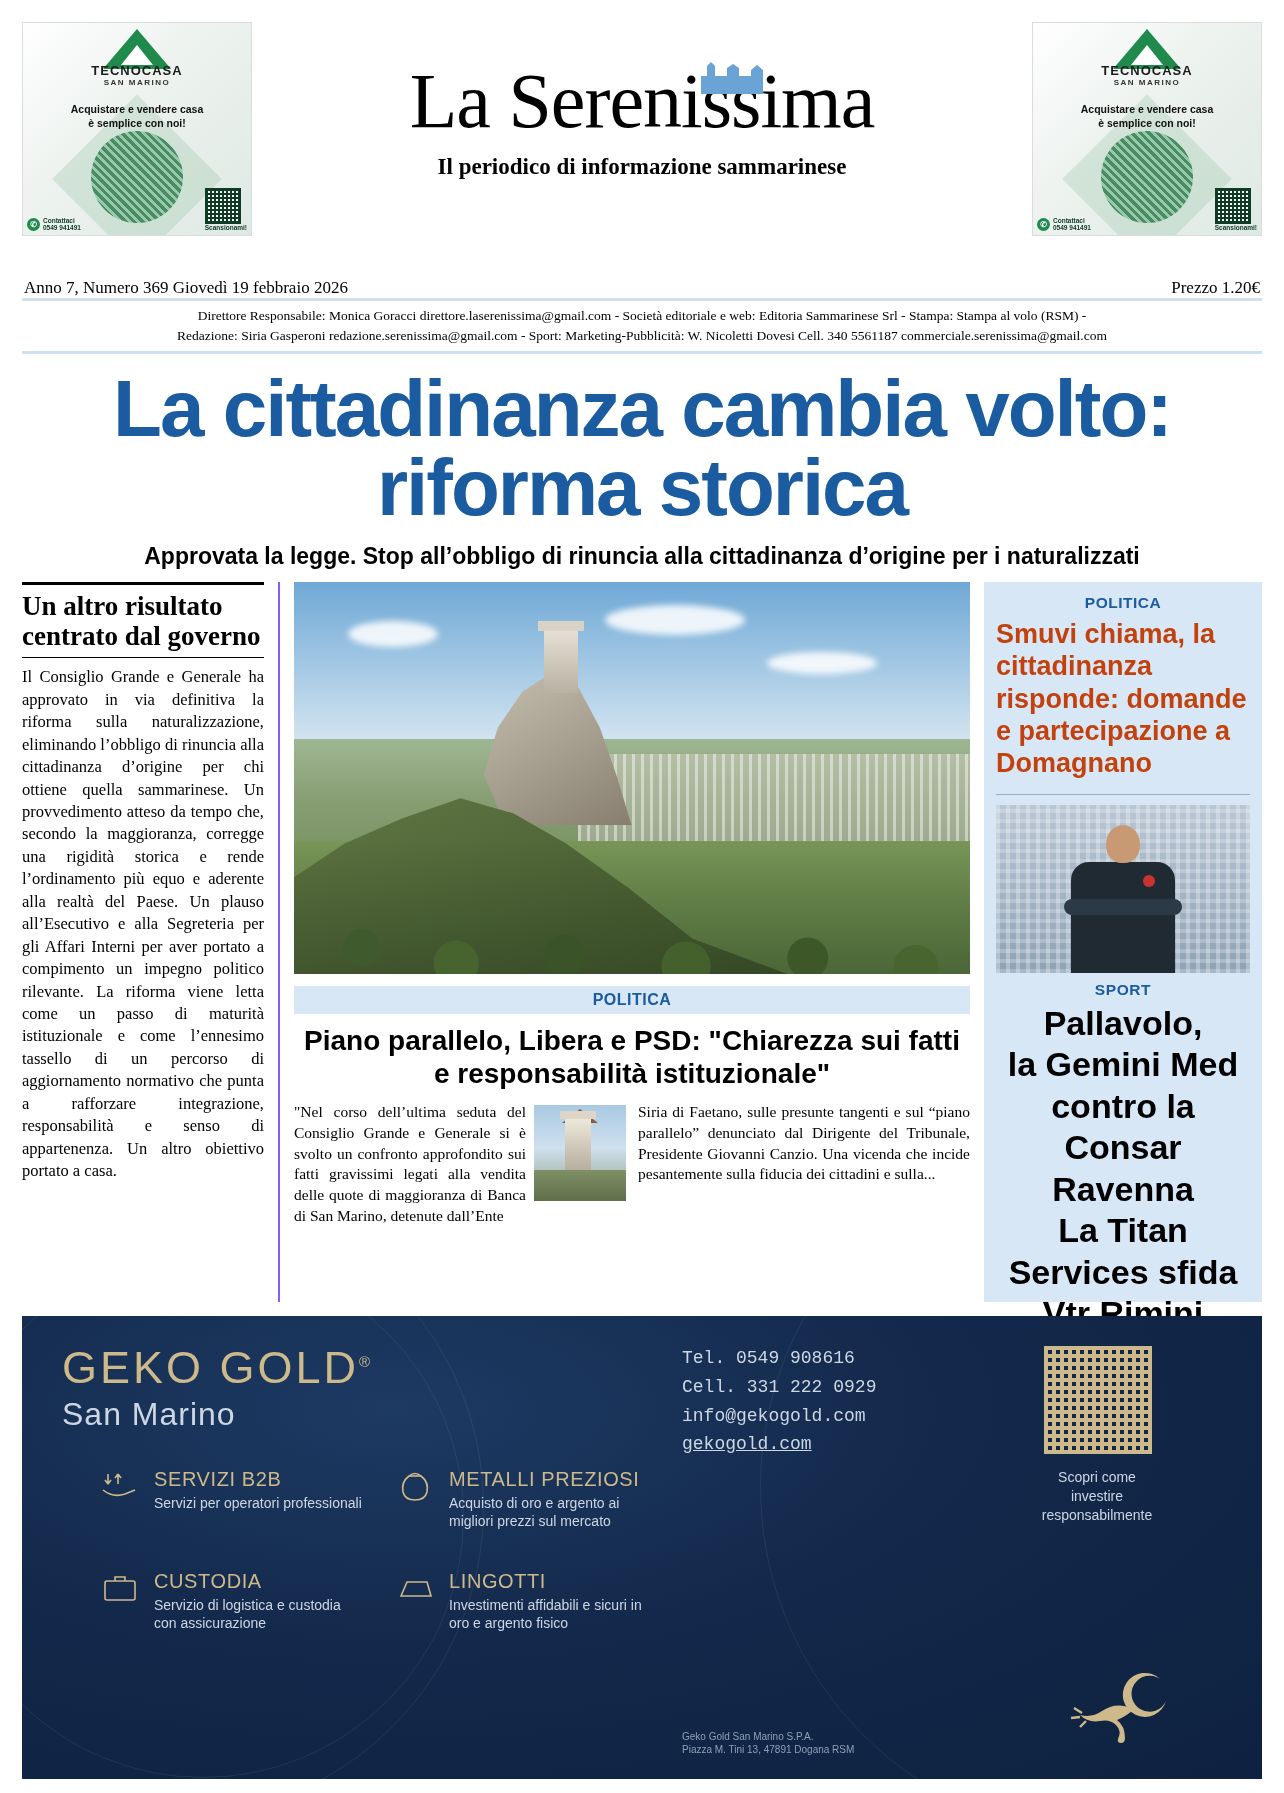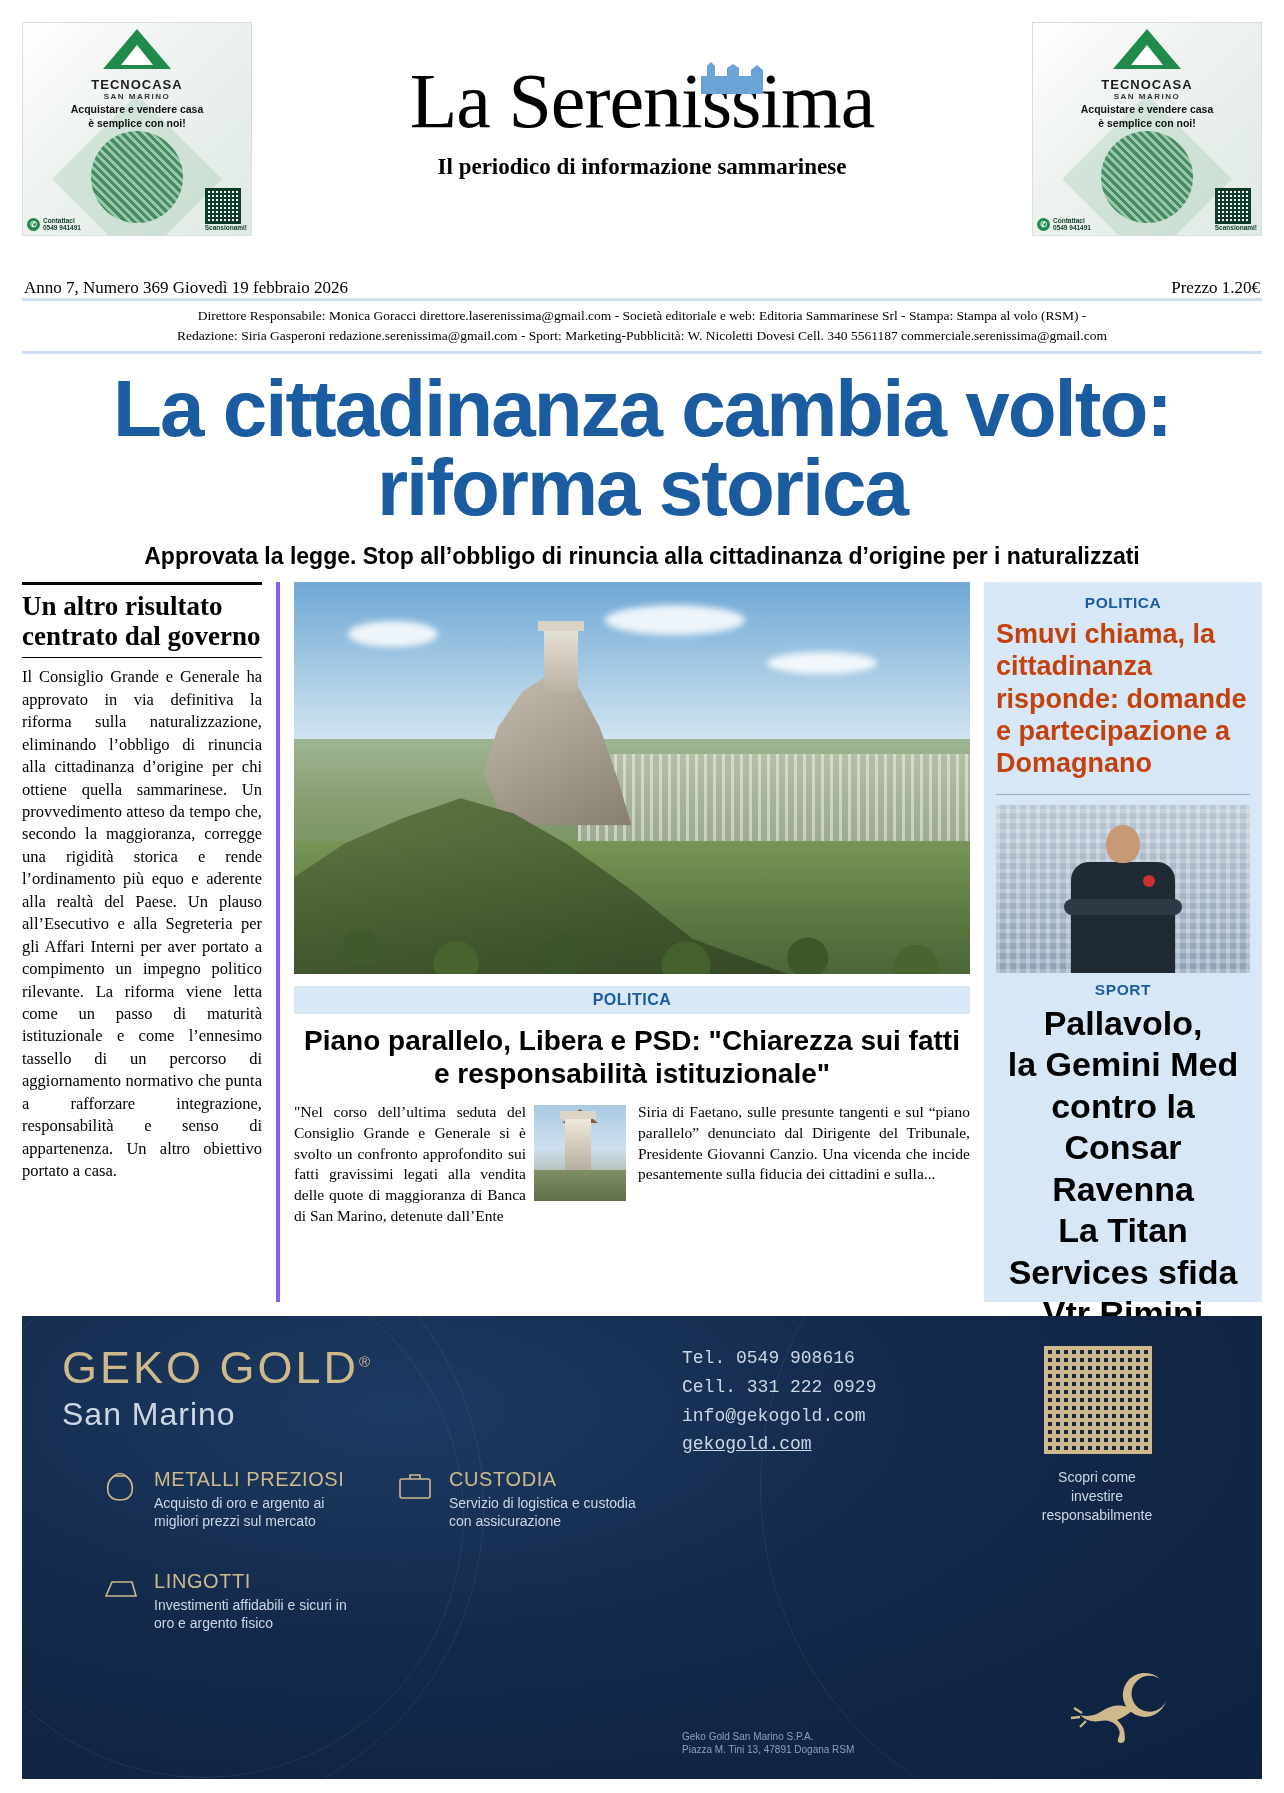--- a/index.html
+++ b/index.html
@@ -53,21 +53,21 @@
     position: absolute;
     top: 22px; left: 50%;
     transform: translateX(-50%);
     width: 0; height: 0;
     border-left: 16px solid transparent;
     border-right: 16px solid transparent;
     border-bottom: 20px solid #ffffff;
   }
   .ad-brand {
     position: absolute;
-    top: 54px; left: 0; right: 0;
+    top: 40px; left: 0; right: 0;
     text-align: center;
     font-family: "Liberation Sans", sans-serif;
     font-size: 13px;
     font-weight: bold;
     letter-spacing: 1px;
     color: #1d1d1d;
   }
   .ad-brand small {
     display: block;
     font-size: 8px;
@@ -206,21 +206,21 @@
   
   .main-grid {
     display: flex;
     gap: 0;
     height: 720px;
   }
   .col-left {
     width: 258px;
     flex: 0 0 258px;
     padding-right: 14px;
-    border-right: 4px solid #8b5cf6;
+    border-right: 2px solid #8b5cf6;
     box-sizing: border-box;
   }
   .col-center {
     flex: 1;
     padding: 0 14px;
     box-sizing: border-box;
   }
   .col-right {
     width: 278px;
     flex: 0 0 278px;
@@ -718,20 +718,32 @@
       <path d="M2 2 L2 36 L11 28 L17 42 L24 39 L18 25 L30 25 Z" fill="#e8e3d4" stroke="#0e2140" stroke-width="2"></path>
     </svg>
 
     <div class="qr-big"></div>
     <div class="qr-caption" style="white-space:pre-line">Scopri come
 investire
 responsabilmente</div>
 
     <div class="services">
 
+      <div class="svc">
+        <div class="ic">
+          <svg width="40" height="34" viewBox="0 0 40 34">
+              <path d="M8 6 v10 M8 16 l-3-4 M8 16 l3-4 M18 16 V6 M18 6 l-3 4 M18 6 l3 4" stroke="#cdb98a" stroke-width="1.6" fill="none"></path>
+              <path d="M3 22 q10 8 22 4 l10 -4" stroke="#cdb98a" stroke-width="1.6" fill="none"></path>
+            </svg>
+        </div>
+        <div class="tx">
+          <h4>SERVIZI B2B</h4>
+          <p>Servizi per operatori professionali</p>
+        </div>
+      </div>
 
       <div class="svc">
         <div class="ic">
           <svg width="40" height="34" viewBox="0 0 40 34">
               <path d="M14 8 q6 -5 12 0 q8 6 6 16 q-2 8 -12 8 q-10 0 -12 -8 q-2 -10 6 -16 Z" stroke="#cdb98a" stroke-width="1.6" fill="none"></path>
               <path d="M14 8 h12" stroke="#cdb98a" stroke-width="1.6"></path>
             </svg>
         </div>
         <div class="tx">
           <h4>METALLI PREZIOSI</h4>

